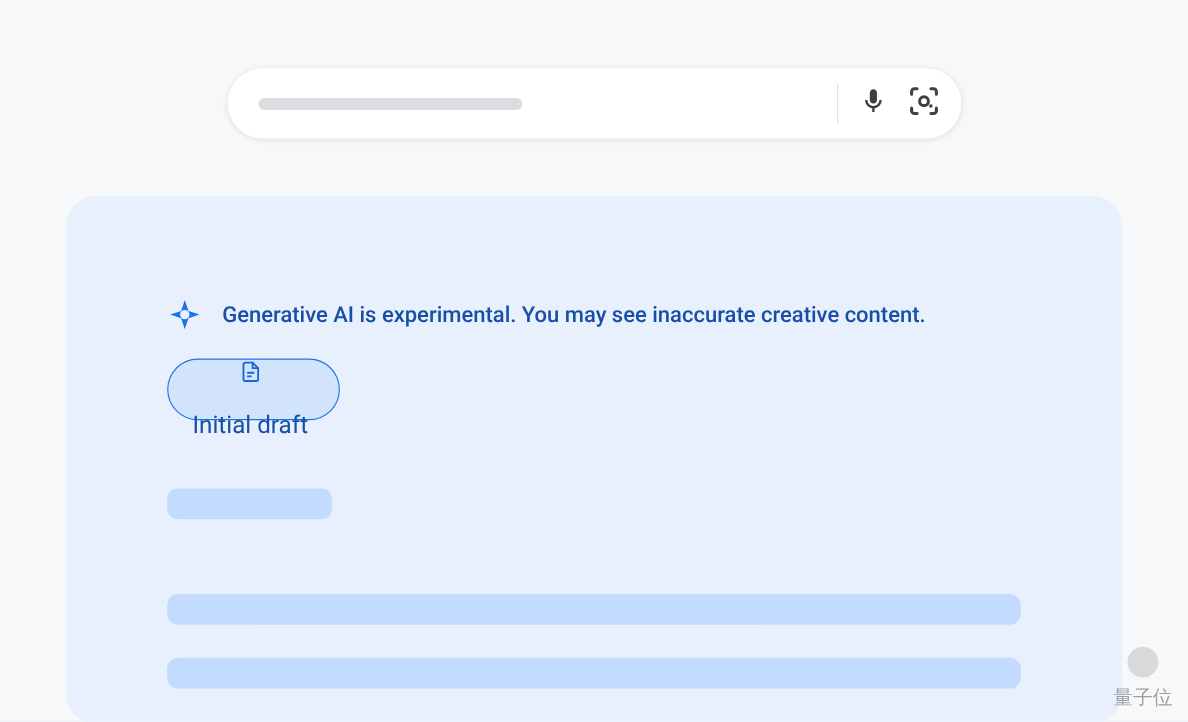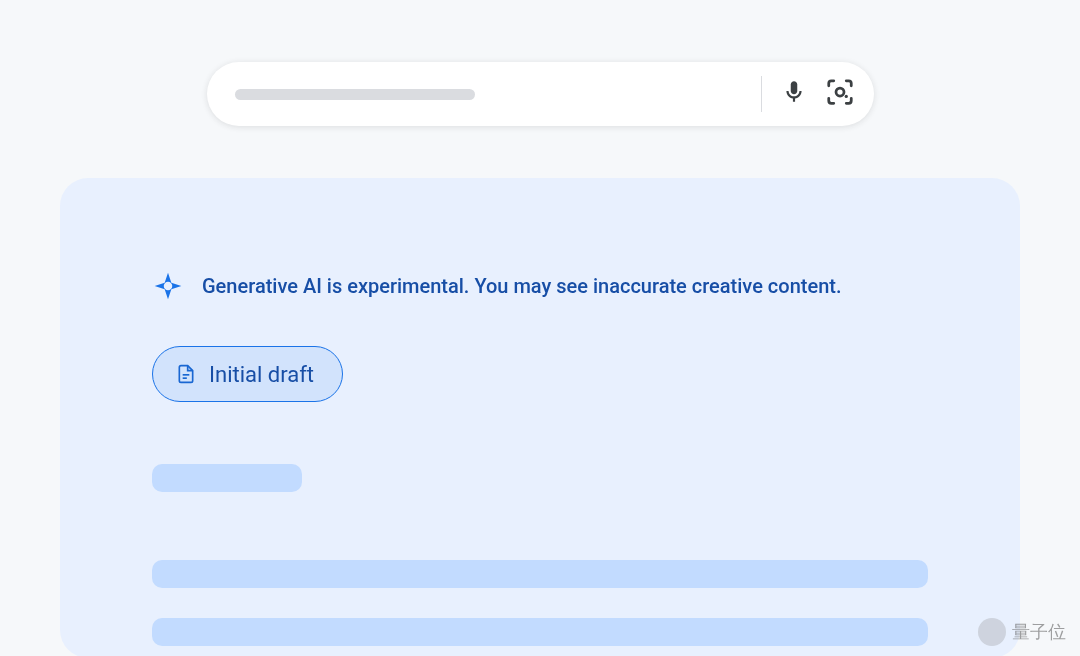--- a/index.html
+++ b/index.html
@@ -63,21 +63,21 @@
       margin: 52px 60px 0 60px;
       background: #e8f0fe;
       border-radius: 28px;
       padding: 92px 92px 0 92px;
       height: 480px;
     }
     .disclaimer-row {
       display: flex;
       align-items: center;
       gap: 18px;
-      margin-bottom: 44px;
+      margin-bottom: 24px;
     }
     .sparkle-badge {
       width: 32px;
       height: 32px;
       display: flex;
       align-items: center;
       justify-content: center;
       flex-shrink: 0;
     }
     .disclaimer-text {
@@ -88,28 +88,29 @@
     .chips-row {
       display: flex;
       gap: 14px;
       margin-bottom: 62px;
     }
     .chip {
       height: 56px;
       border-radius: 28px;
       display: flex;
       align-items: center;
-      gap: 12px;
+      gap: 26px;
       padding: 0 28px 0 22px;
       font-size: 22px;
       font-weight: 400;
       cursor: pointer;
       background: #ffffff;
       color: #174ea6;
       border: 1px solid #dadce0;
+      flex-direction: column;
     }
     .chip.selected {
       background: #d2e3fc;
       border: 1px solid #1a73e8;
       color: #174ea6;
     }
     .chip-icon {
       width: 22px;
       height: 22px;
       display: flex;
@@ -137,20 +138,21 @@
     .watermark {
       position: absolute;
       right: 14px;
       bottom: 10px;
       display: flex;
       align-items: center;
       gap: 6px;
       opacity: 0.55;
       color: #555;
       font-size: 18px;
+      flex-direction: column;
     }
     .watermark-circle {
       width: 28px;
       height: 28px;
       border-radius: 50%;
       background: #888;
       opacity: 0.5;
     }
   </style>
 </head>

